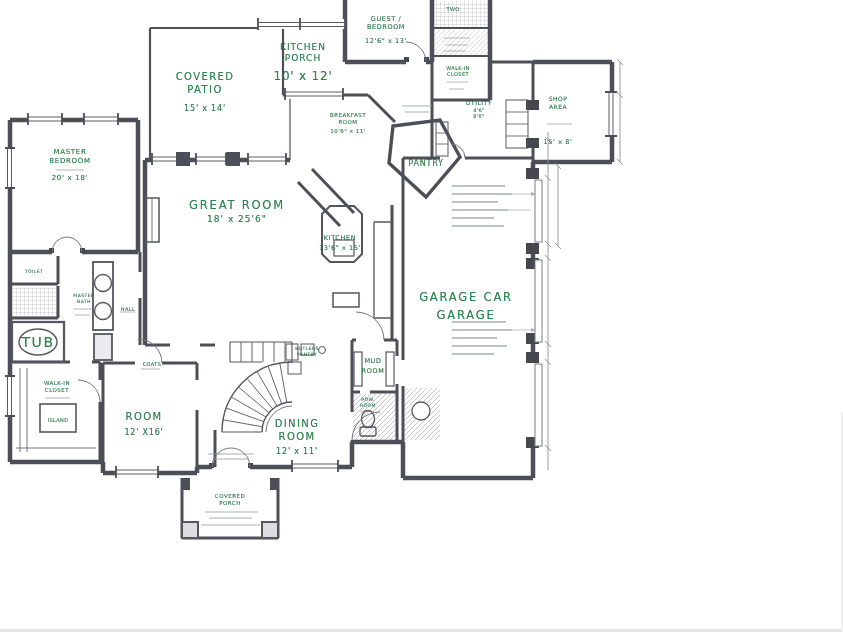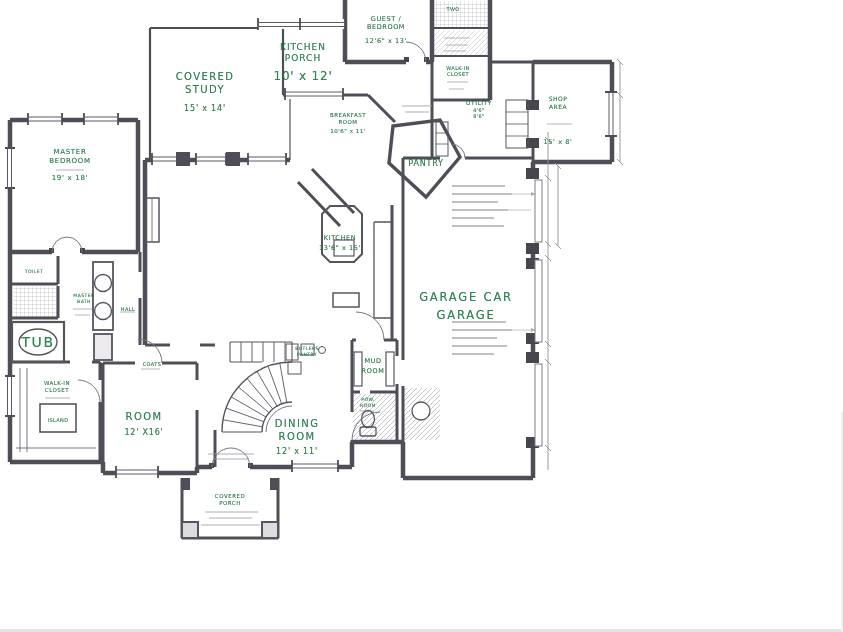--- a/index.html
+++ b/index.html
@@ -220,21 +220,21 @@
     <path d="M212,467 A19,19 0 0 1 231,448 M250,467 A19,19 0 0 0 231,448
              M52,252 A15,15 0 0 1 67,237 M82,252 A15,15 0 0 0 67,237
              M162,363 A24,24 0 0 0 138,339 M100,402 A22,22 0 0 0 78,380
              M465,158 A14,14 0 0 0 451,144 M426,62 A20,20 0 0 0 406,42
              M384,340 A28,28 0 0 0 356,312 M352,440 A28,28 0 0 1 380,412"></path>
   </g>
 </svg>
 
 <div class="lbl c" style="left:205px;top:92px">
   <span class="s95">COVERED</span>
-  <span class="s95">STUDY</span>
+  <span class="s95">PATIO</span>
   <span class="s75 mt8">15' x 14'</span>
 </div>
 
 <div class="lbl c" style="left:303px;top:63px">
   <span class="s85">KITCHEN</span>
   <span class="s85">PORCH</span>
   <span class="s7 mt4">10' x 12'</span>
 </div>
 
 <div class="lbl c" style="left:386px;top:30px">
@@ -245,23 +245,27 @@
 
 <div class="lbl c" style="left:348px;top:123px">
   <span class="s5">BREAKFAST</span>
   <span class="s5">ROOM</span>
   <span class="s5 mt2">10'6" x 11'</span>
 </div>
 
 <div class="lbl c" style="left:70px;top:165px">
   <span class="s65">MASTER</span>
   <span class="s65">BEDROOM</span>
-  <span class="s65 mt8">19' x 18'</span>
-</div>
-
+  <span class="s65 mt8">20' x 18'</span>
+</div>
+
+<div class="lbl c" style="left:237px;top:212px">
+  <span class="s11">GREAT ROOM</span>
+  <span class="s85 mt2">18' x 25'6"</span>
+</div>
 
 <div class="lbl" style="left:426px;top:161px">
   <span class="s75">PANTRY</span>
 </div>
 
 <div class="lbl c" style="left:340px;top:243px">
   <span class="s6">KITCHEN</span>
   <span class="s6 mt2">13'6" x 15'</span>
 </div>
 

